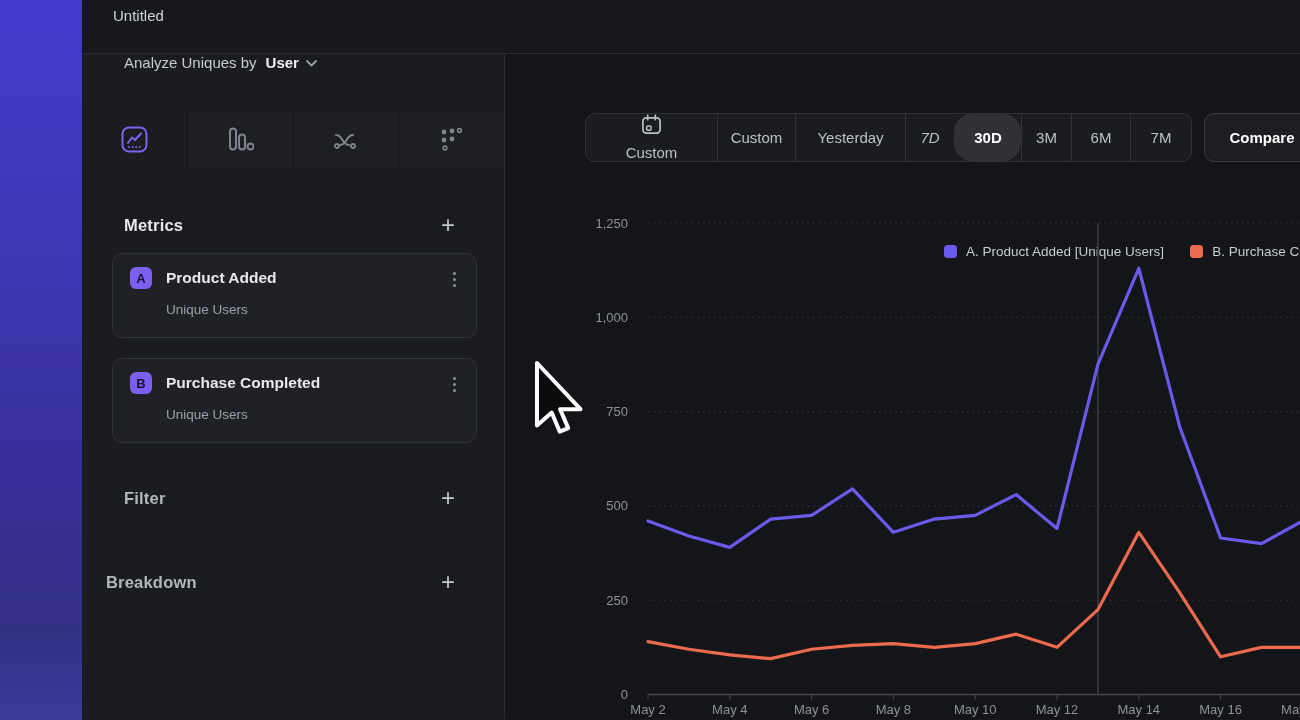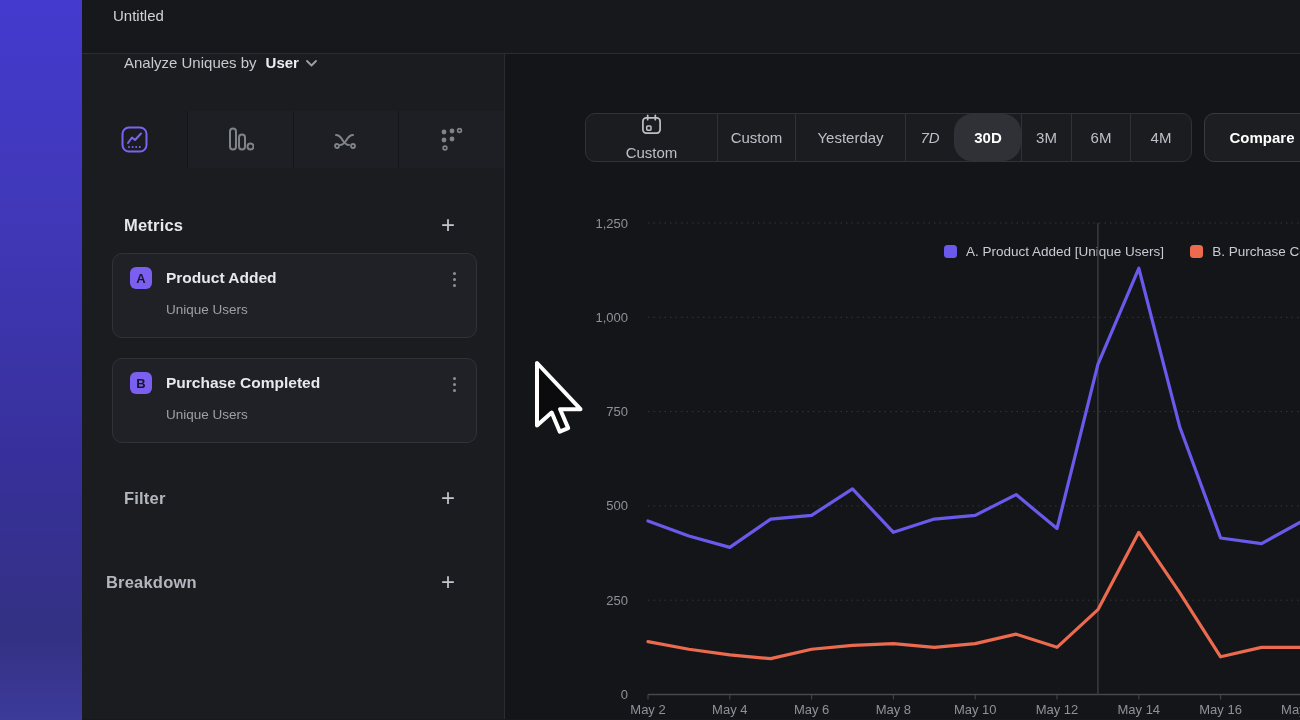--- a/index.html
+++ b/index.html
@@ -197,21 +197,21 @@
               <rect x="6" y="12.5" width="4.5" height="4.5" rx="1" fill="none" stroke="#bcc0c6" stroke-width="1.6"></rect>
             </svg>
             <span>Custom</span>
           </div>
           <div class="rbtn w-today">Custom</div>
           <div class="rbtn w-yest">Yesterday</div>
           <div class="rbtn w-7d">7D</div>
           <div class="rbtn w-30d sel">30D</div>
           <div class="rbtn w-3m">3M</div>
           <div class="rbtn w-6m">6M</div>
-          <div class="rbtn w-12m">4M</div>
+          <div class="rbtn w-12m">7M</div>
         </div>
 
         <div class="compare-btn">Compare</div>
 
         <div class="legend">
           <span class="legend-item">
             <span class="swatch" style="background: rgb(106, 90, 236);"></span>
             <span>A. Product Added [Unique Users]</span>
           </span>
           <span class="legend-item">

